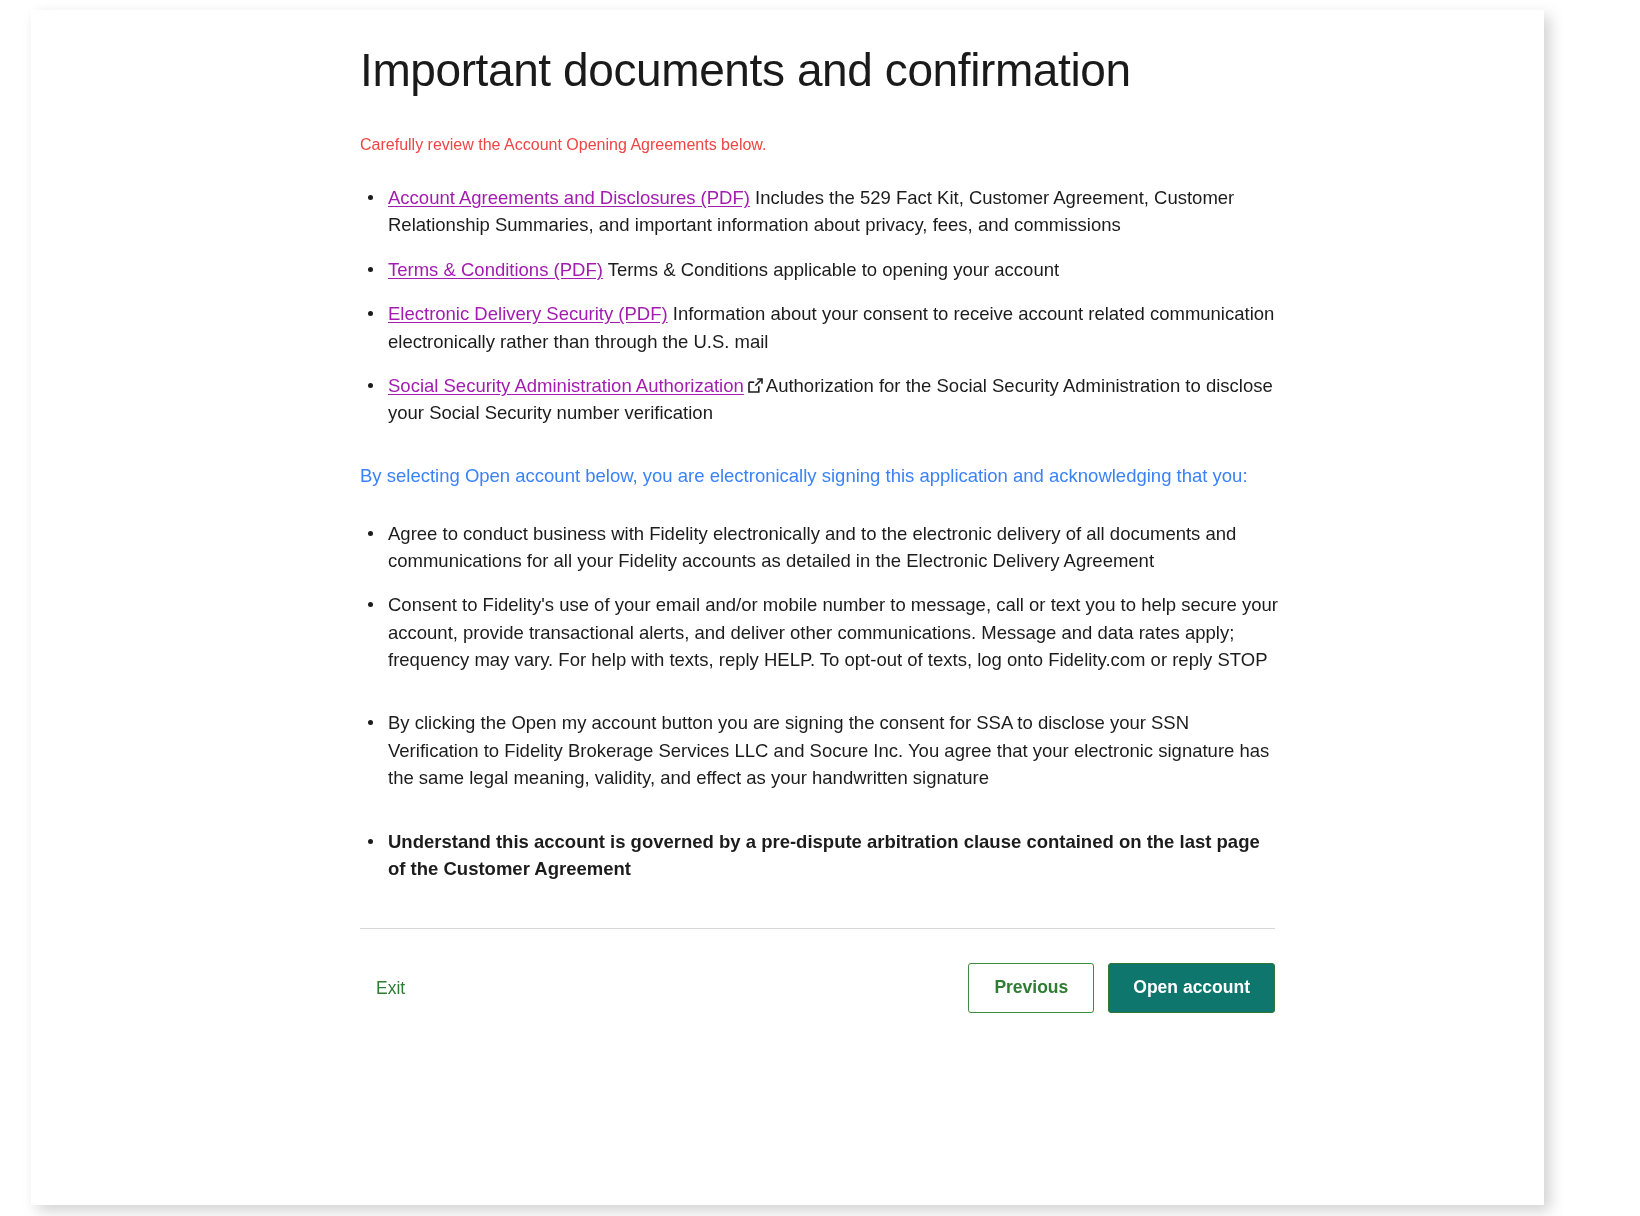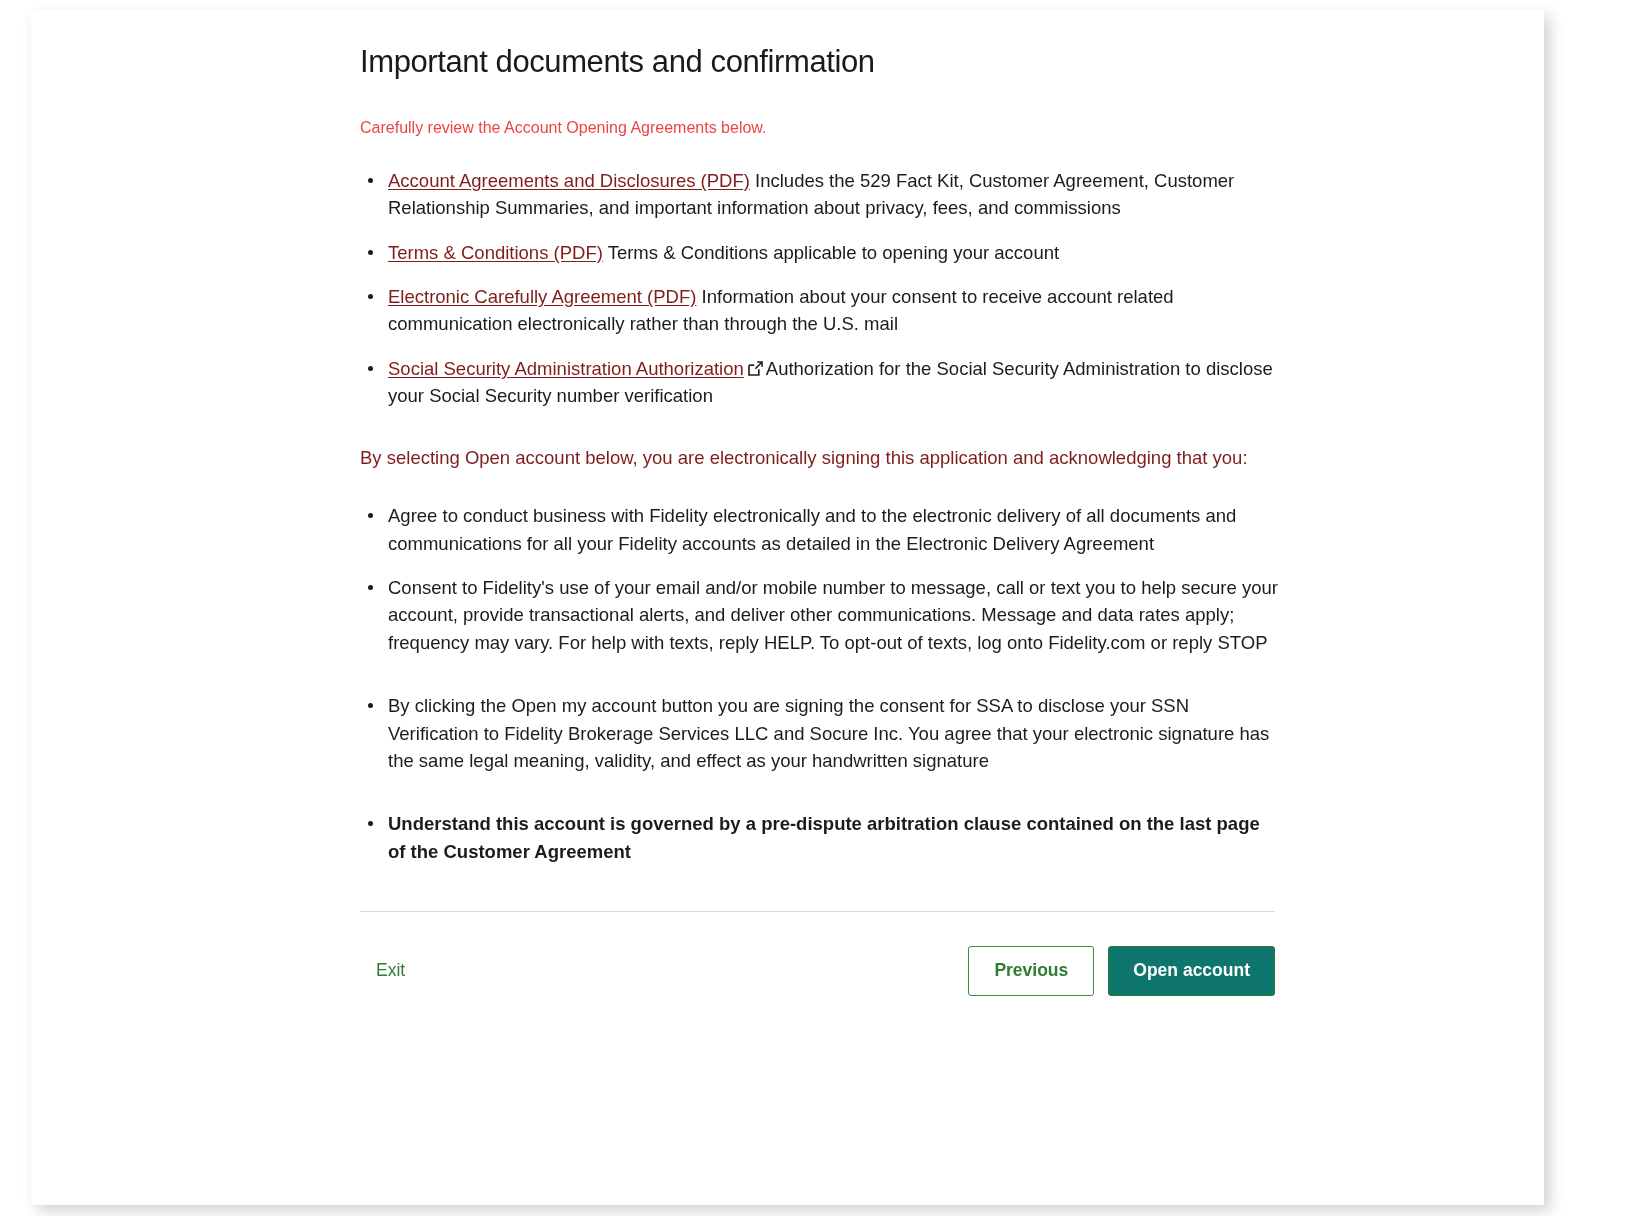--- a/index.html
+++ b/index.html
@@ -26,21 +26,21 @@
     overflow: hidden;
   }
   .card-inner {
     padding: 34px 60px 0 329px;
   }
   .content {
     width: 920px;
     color: #1c1c1c;
   }
   h1.page-title {
-    font-size: 31px;
+    font-size: 46px;
     font-weight: 400;
     letter-spacing: -0.4px;
     line-height: 1.15;
     margin: 0 0 36px 0;
     color: #1a1a1a;
   }
   p.lead {
     font-size: 16px;
     line-height: 1.45;
     margin: 13px 0 28px 0;
@@ -67,37 +67,37 @@
     background: #1c1c1c;
   }
   ul.doc-list > li { margin-bottom: 17px; }
   ul.doc-list > li.gap-before { }
   ul.ack-list > li { margin-bottom: 17px; }
   ul.ack-list > li.gap-before { margin-top: 36px; }
   ul.ack-list > li.bold-item {
     font-weight: bold;
   }
   a.doc-link {
-    color: #7f1d1d;
+    color: #a21caf;
     text-decoration: underline;
     text-underline-offset: 2px;
     cursor: pointer;
   }
   .ext-icon {
     display: inline-block;
     width: 15px; height: 15px;
     margin: 0 3px 0 4px;
     vertical-align: -1px;
   }
   .ext-icon svg { display: block; }
   p.mid-note {
     font-size: 18.5px;
     line-height: 1.45;
     margin: 36px 0 30px 0;
-    color: #7f1d1d;
+    color: #3b82f6;
   }
   .divider {
     width: 915px;
     height: 1px;
     background: #d8d8d8;
     margin: 46px 0 0 0;
   }
   .button-row {
     display: flex;
     align-items: center;
@@ -147,21 +147,21 @@
         <p class="lead">Carefully review the Account Opening Agreements below.</p>
 
         <ul class="doc-list">
           <li>
             <a class="doc-link">Account Agreements and Disclosures (PDF)</a><span> Includes the 529 Fact Kit, Customer Agreement, Customer Relationship Summaries, and important information about privacy, fees, and commissions</span>
           </li>
           <li>
             <a class="doc-link">Terms &amp; Conditions (PDF)</a><span> Terms &amp; Conditions applicable to opening your account</span>
           </li>
           <li>
-            <a class="doc-link">Electronic Carefully Agreement (PDF)</a><span> Information about your consent to receive account related communication electronically rather than through the U.S. mail</span>
+            <a class="doc-link">Electronic Delivery Security (PDF)</a><span> Information about your consent to receive account related communication electronically rather than through the U.S. mail</span>
           </li>
           <li class="gap-before">
             <a class="doc-link">Social Security Administration Authorization</a><span class="ext-icon"><svg width="15" height="15" viewBox="0 0 15 15">
                   <path d="M1 4.2 L1 14 L10.8 14 L10.8 8.2" fill="none" stroke="#1c1c1c" stroke-width="1.6"></path>
                   <path d="M1 4.2 L6.2 4.2" fill="none" stroke="#1c1c1c" stroke-width="1.6"></path>
                   <path d="M7.3 7.7 L14 1" fill="none" stroke="#1c1c1c" stroke-width="1.6"></path>
                   <path d="M9.2 1 L14 1 L14 5.8" fill="none" stroke="#1c1c1c" stroke-width="1.6"></path>
                 </svg></span><span>Authorization for the Social Security Administration to disclose your Social Security number verification</span>
           </li>
         </ul>

